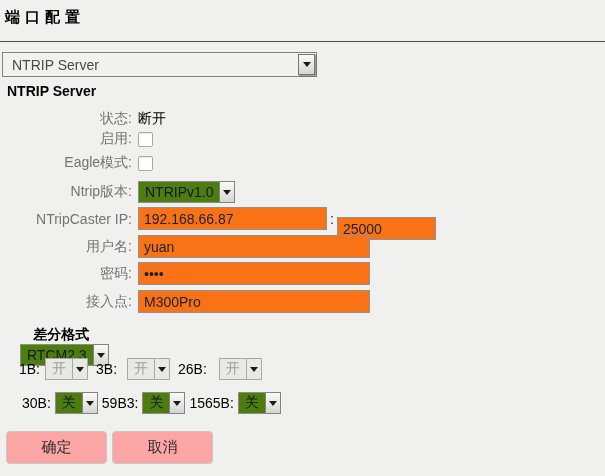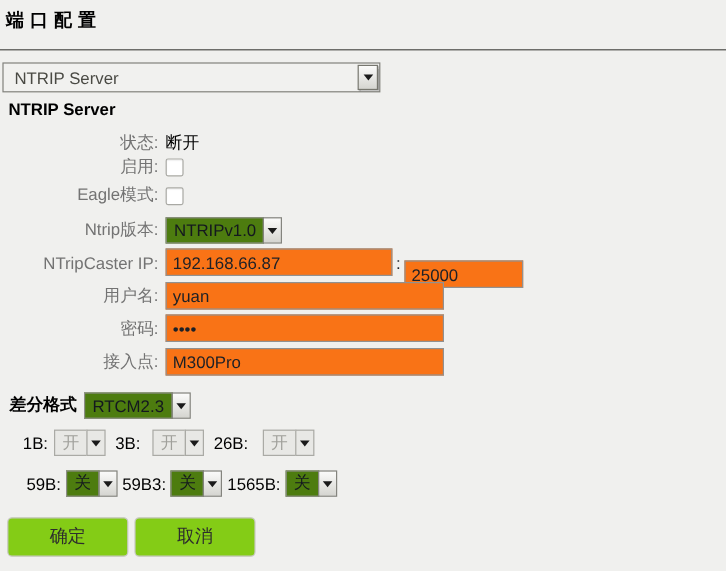--- a/index.html
+++ b/index.html
@@ -106,21 +106,21 @@
   .mini.disabled .marr{
     background:#e8e8e5;border-color:#aaaaa5;
   }
   .mini .mtxt.center{justify-content:center;width:28px;padding:0;}
   
   .bold-label{font-size:14px;font-weight:bold;color:#000;margin-right:6px;}
   .tglabel{font-size:14px;color:#000;white-space:nowrap;}
   
   .btn{
     width:101px;height:33px;box-sizing:border-box;
-    background:#84cc16;
+    background:#fca5a5;
     border:1px solid #c8c8c4;
     border-radius:4px;
     display:flex;align-items:center;justify-content:center;
     font-size:15px;color:#2d2d2d;
     cursor:default;
   }
 </style>
 </head>
 <body>
 
@@ -176,21 +176,21 @@
 <div class="abs frow" style="top:262px;height:23px;">
   <span class="flabel">密码:</span>
   <input class="txt" style="width: 232px;" value="••••">
 </div>
 
 <div class="abs frow" style="top:290px;height:23px;">
   <span class="flabel">接入点:</span>
   <input class="txt" style="width: 232px;" value="M300Pro">
 </div>
 
-<div class="abs frow" style="top:326px;left:8px;height:24px;">
+<div class="abs frow" style="top:326px;left:20px;height:24px;flex-direction:column;">
   <span class="bold-label">差分格式</span>
   <span class="mini">
     <span class="mtxt">RTCM2.3</span>
     <span class="marr">
         <span class="tri"></span>
       </span>
   </span>
 </div>
 
 <div class="abs frow" style="top:358px;left:19px;height:22px;gap:5px;">
@@ -211,21 +211,21 @@
   <span class="tglabel" style="margin-left:3px;">26B:</span>
   <span class="mini disabled" style="margin-left:7px;">
     <span class="mtxt center">开</span>
     <span class="marr">
         <span class="tri"></span>
       </span>
   </span>
 </div>
 
 <div class="abs frow" style="top:392px;left:22px;height:22px;gap:4px;">
-  <span class="tglabel">59B:</span>
+  <span class="tglabel">30B:</span>
   <span class="mini">
     <span class="mtxt center">关</span>
     <span class="marr">
         <span class="tri"></span>
       </span>
   </span>
   <span class="tglabel">59B3:</span>
   <span class="mini">
     <span class="mtxt center">关</span>
     <span class="marr">

